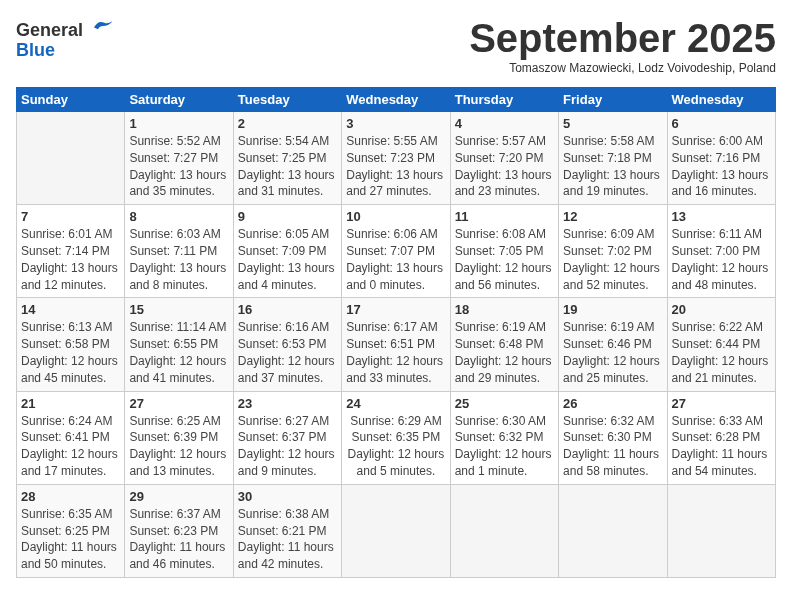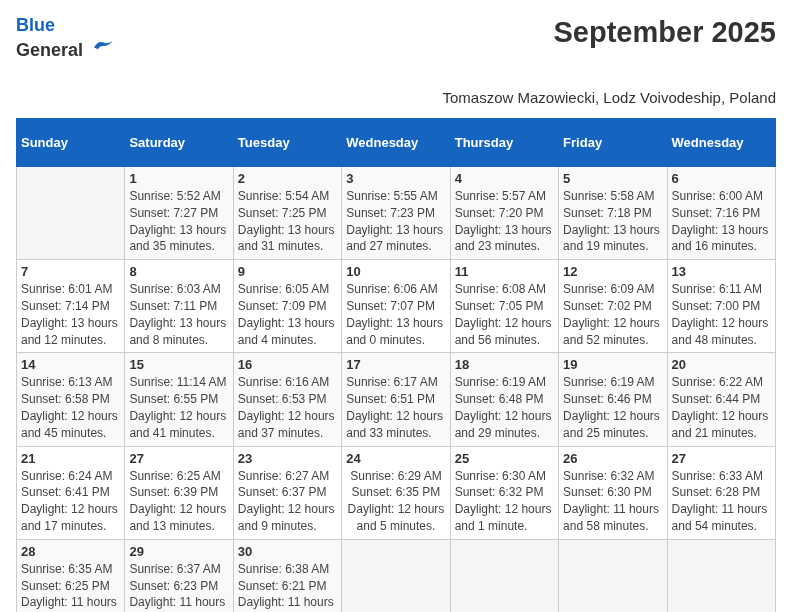--- a/index.html
+++ b/index.html
@@ -25,40 +25,39 @@
     .logo-icon {
       width: 24px;
       height: 20px;
       margin-left: 2px;
     }
     .title-section {
       text-align: right;
       margin-bottom: 2px;
     }
     .main-title {
-      font-size: 29px;
+      font-size: 40px;
       font-weight: bold;
       color: #333;
     }
     .subtitle {
-      font-size: 15px;
+      font-size: 12px;
       color: #333;
       margin-bottom: 8px;
       text-align: right;
-      margin-top: 40px;
     }
     table {
       width: 100%;
       border-collapse: collapse;
       font-size: 11px;
     }
     thead tr th {
       background-color: #1565C0;
       color: #fff;
-      padding: 16px 4px;
+      padding: 4px 4px;
       text-align: left;
       font-size: 13px;
       font-weight: bold;
       border: 1px solid #1565C0;
     }
     tbody tr td {
       border: 1px solid #ccc;
       padding: 4px;
       vertical-align: top;
       width: 14.28%;
@@ -91,27 +90,27 @@
       align-items: flex-start;
       margin-bottom: 2px;
     }
   </style>
 </head>
 <body>
 
 <div class="top-row">
   <div class="header-logo">
     <div>
-      <div class="logo-text logo-blue">Blue</div>
       <div class="logo-text">
         <span>General</span>
         <svg class="logo-icon" viewBox="0 0 30 20" xmlns="http://www.w3.org/2000/svg">
           <path d="M5 12 Q10 2 18 6 Q22 8 28 4 Q24 10 16 10 Q12 10 10 14 Z" fill="#1565C0"></path>
         </svg>
       </div>
+      <div class="logo-text logo-blue">Blue</div>
     </div>
   </div>
   <div class="title-section">
     <div class="main-title">September 2025</div>
     <div class="subtitle">Tomaszow Mazowiecki, Lodz Voivodeship, Poland</div>
   </div>
 </div>
 
 <table>
   <thead>

